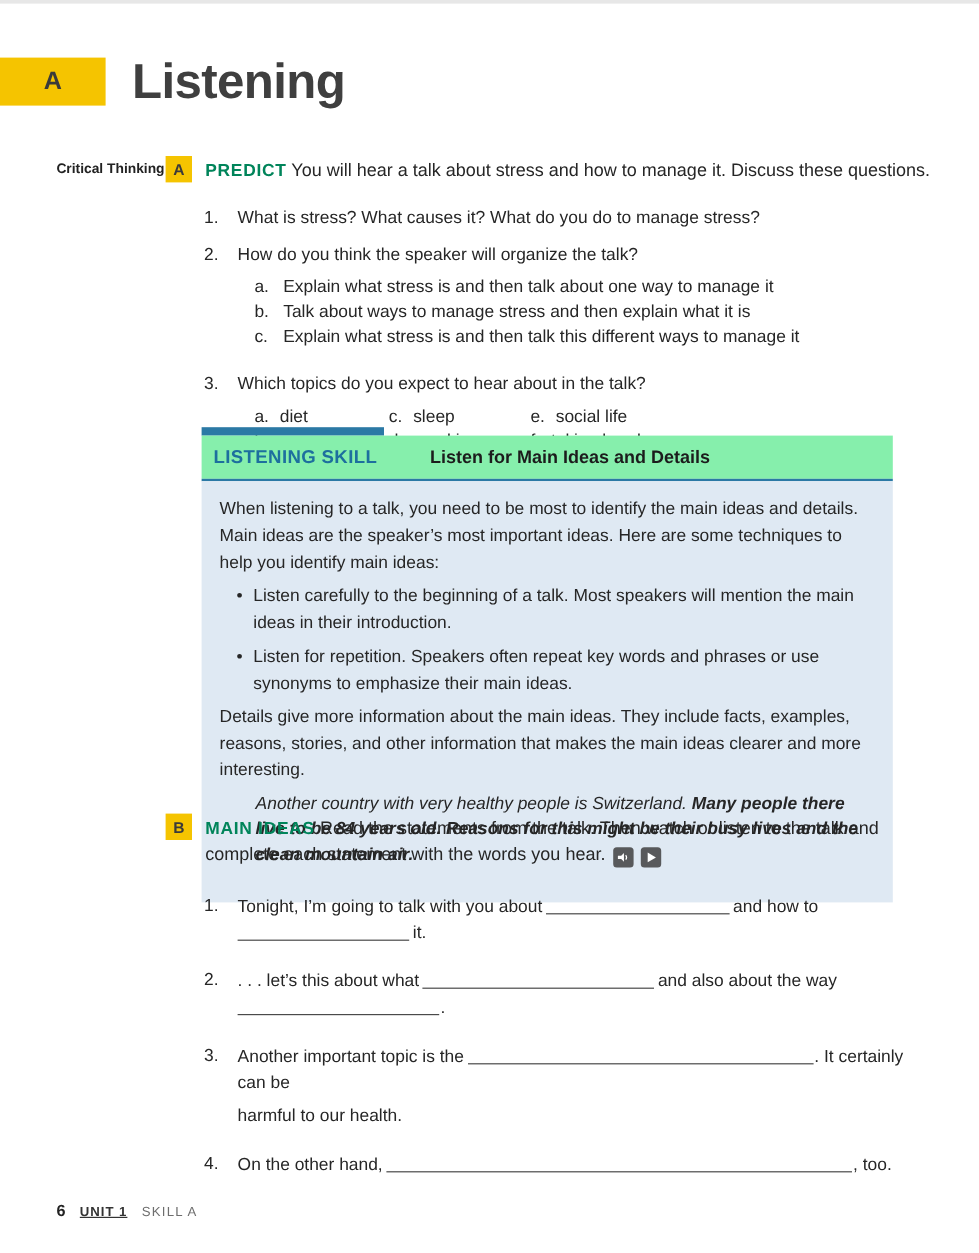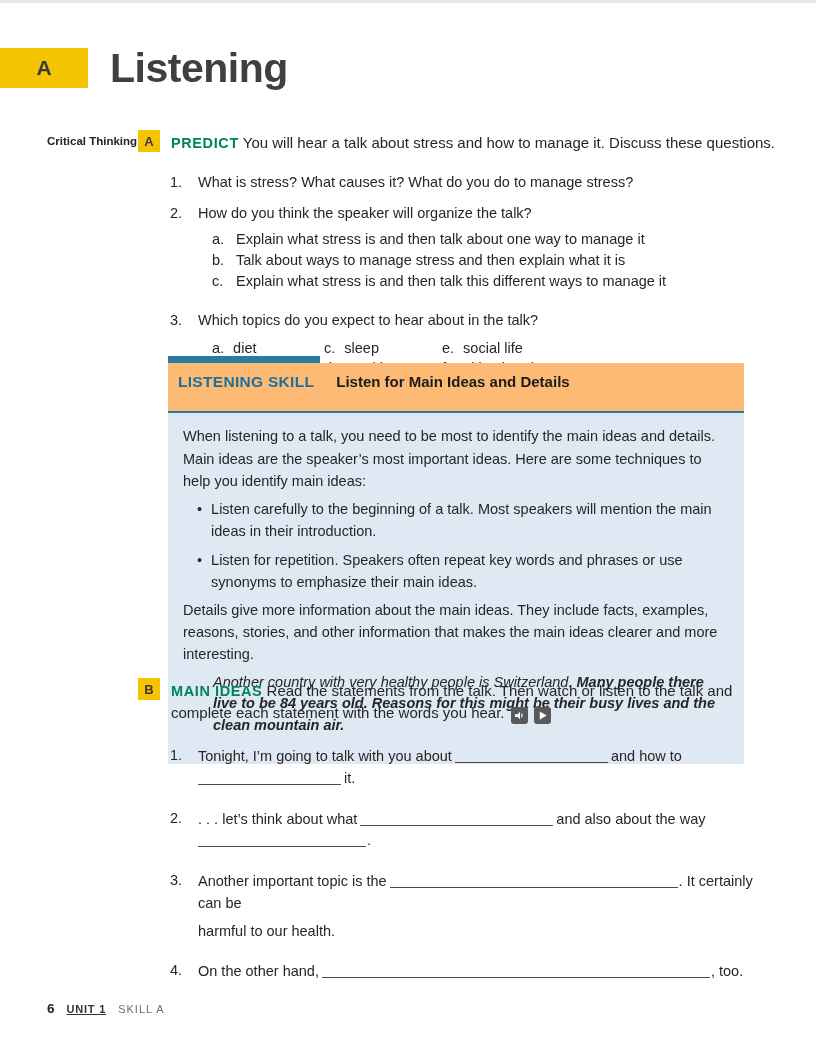--- a/index.html
+++ b/index.html
@@ -29,23 +29,23 @@
   .q-num { flex:0 0 18px; }
   .opt-list { margin-top:10px; margin-left:14px; }
   .opt-item { display:flex; gap:10px; margin-bottom:5px; }
   .opt-letter { flex:0 0 14px; }
   .topics-grid { margin-top:12px; margin-left:14px; display:grid; grid-template-columns:112px 118px auto; grid-auto-flow:column; grid-template-rows:repeat(2, 20px); row-gap:0; }
   .topic { display:flex; gap:9px; font-size:14.5px; }
 
   
   .skill-box { position:absolute; top:356px; left:168px; width:576px; }
   .skill-topbar { width:152px; height:7px; background:#2b79a5; }
-  .skill-header { display:flex; align-items:baseline; background:#fdba74; padding:10px 10px 20px 10px; }
+  .skill-header { display:flex; align-items:baseline; background:#86efac; padding:10px 10px 8px 10px; }
   .skill-label { color:#1d6f9e; font-weight:700; font-size:15.5px; letter-spacing:0.3px; }
-  .skill-title { color:#1c1c1c; font-weight:700; font-size:15px; margin-left:22px; }
+  .skill-title { color:#1c1c1c; font-weight:700; font-size:15px; margin-left:44px; }
   .skill-rule { height:2px; background:#2b79a5; }
   .skill-body { background:#dfe9f3; padding:13px 15px 16px 15px; font-size:14.5px; line-height:1.5; color:#262626; }
   .skill-body p { margin-bottom:1px; }
   .skill-bullets { list-style:none; margin:7px 0 7px 14px; }
   .skill-bullets li { display:flex; gap:9px; margin-bottom:7px; }
   .skill-bullets .bullet-dot { flex:0 0 auto; }
   .skill-example { margin:6px 0 11px 30px; font-style:italic; line-height:1.5; }
   .skill-example .ex-bold { font-weight:700; }
 
   
@@ -203,21 +203,21 @@
           <div class="st-line st-line2">
             <span class="blank" style="width:143px; margin-left:0;"></span><span>it.</span>
           </div>
         </div>
       </div>
 
       <div class="statement">
         <span class="st-num">2.</span>
         <div>
           <div class="st-line">
-            <span>. . . let’s think about what</span><span class="blank" style="width:193px;"></span><span>and also about the way</span>
+            <span>. . . let’s this about what</span><span class="blank" style="width:193px;"></span><span>and also about the way</span>
           </div>
           <div class="st-line st-line2">
             <span class="blank" style="width:168px; margin-left:0; margin-right:1px;"></span><span>.</span>
           </div>
         </div>
       </div>
 
       <div class="statement">
         <span class="st-num">3.</span>
         <div>

